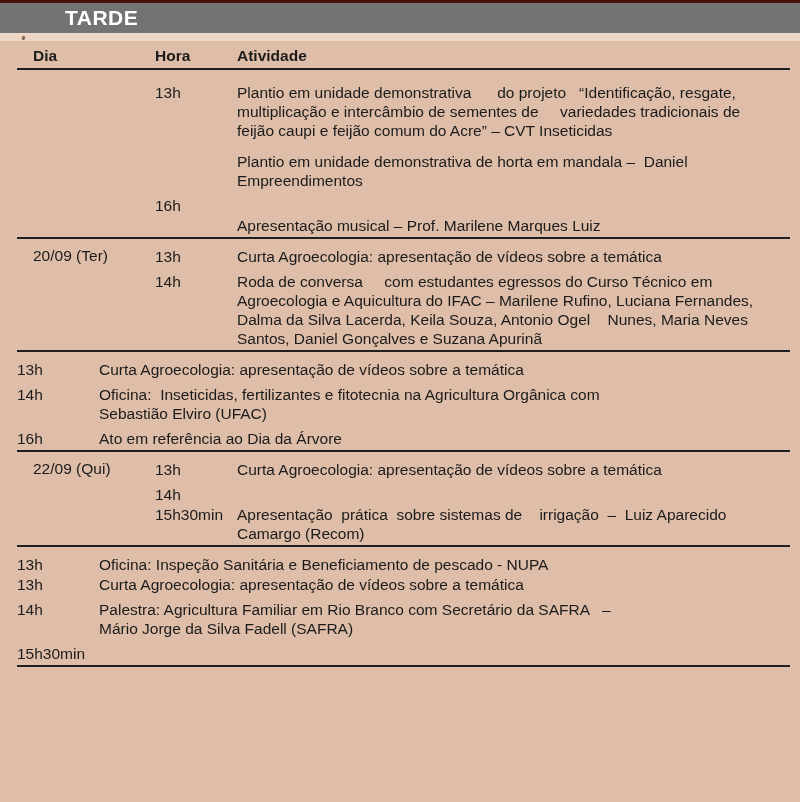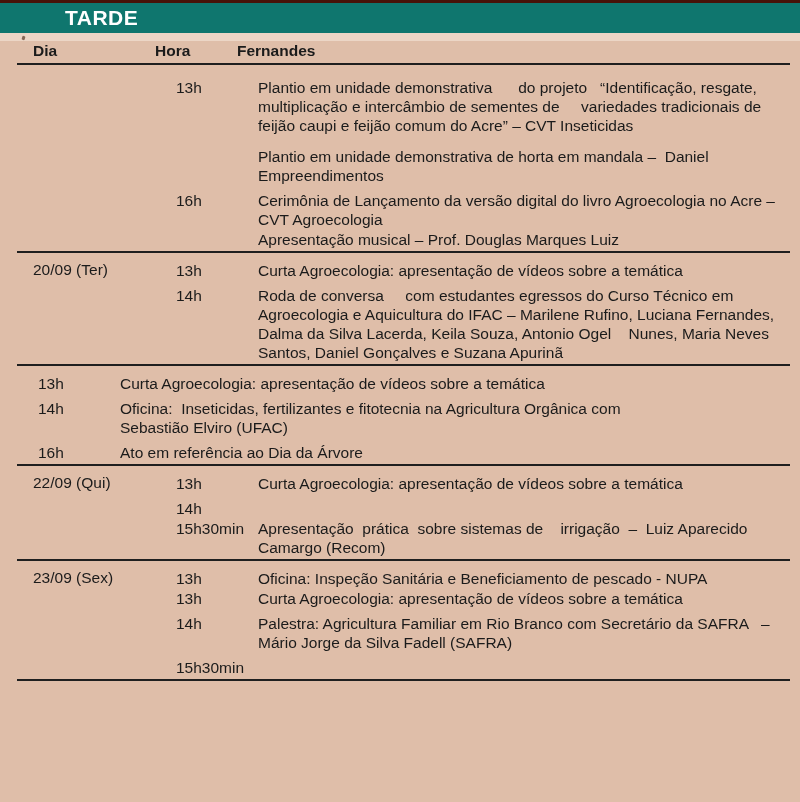--- a/index.html
+++ b/index.html
@@ -5,21 +5,21 @@
   html,body{margin:0;padding:0;}
   body{
     width:800px;height:802px;overflow:hidden;
     background:#dfbea9;
     font-family:"Liberation Sans","DejaVu Sans",sans-serif;
     color:#1b1b1b;
     position:relative;
   }
   .top-bar{
     height:30px;
-    background:#0f766e;
+    background:#737373;
     border-top:3px solid #471208;
     box-sizing:content-box;
   }
   .top-bar .title{
     color:#ffffff;
     font-weight:bold;
     font-size:21px;
     line-height:30px;
     margin-left:65px;
     letter-spacing:0.5px;
@@ -32,35 +32,36 @@
     opacity:.8;
   }
   .tbl{
     margin-left:17px;
     width:773px;
     font-size:15.5px;
     line-height:19px;
   }
   .hdr-row{
     display:flex;
+    padding-top:5px;
     padding-bottom:3px;
     border-bottom:2px solid #1f1f1f;
     font-weight:bold;
   }
   .col-day{width:138px;padding-left:16px;box-sizing:border-box;flex-shrink:0;}
   .col-time{width:82px;flex-shrink:0;}
   .col-act{flex:1;}
   .group{
     display:flex;
     padding:7px 0 2px 0;
     border-bottom:2px solid #1f1f1f;
   }
   .gday{width:138px;padding-left:16px;box-sizing:border-box;flex-shrink:0;}
   .gentries{flex:1;}
-  .entry{display:flex;margin-left:21px;}
+  .entry{display:flex;}
   .entry.g0{margin-top:1px;}
   .entry.g1{margin-top:6px;}
   .entry.g2{margin-top:12px;}
   .etime{width:82px;flex-shrink:0;}
   .etext{
     flex:1;
     max-width:522px;
     white-space:pre-wrap;
     overflow:hidden;
   }
@@ -71,45 +72,43 @@
 <div class="top-bar">
   <div class="title">TARDE</div>
 </div>
 <div class="band"></div>
 <div class="stray"></div>
 
 <div class="tbl">
   <div class="hdr-row">
     <div class="col-day">Dia</div>
     <div class="col-time">Hora</div>
-    <div class="col-act">Fernandes</div>
+    <div class="col-act">Atividade</div>
   </div>
   <div>
       <div class="group">
         <div class="gday"></div>
         <div class="gentries">
           <div class="entry g1">
             <div class="etime">13h</div>
             <div class="etext">Plantio em unidade demonstrativa      do projeto   “Identificação, resgate,
 multiplicação e intercâmbio de sementes de     variedades tradicionais de
 feijão caupi e feijão comum do Acre” – CVT Inseticidas</div>
           </div>
           <div class="entry g2">
             <div class="etime"></div>
             <div class="etext">Plantio em unidade demonstrativa de horta em mandala –  Daniel
 Empreendimentos</div>
           </div>
           <div class="entry g1">
             <div class="etime">16h</div>
-            <div class="etext">Cerimônia de Lançamento da versão digital do livro Agroecologia no Acre –
-CVT Agroecologia</div>
           </div>
           <div class="entry g0">
             <div class="etime"></div>
-            <div class="etext">Apresentação musical – Prof. Douglas Marques Luiz</div>
+            <div class="etext">Apresentação musical – Prof. Marilene Marques Luiz</div>
           </div>
         </div>
       </div>
       <div class="group">
         <div class="gday">20/09 (Ter)</div>
         <div class="gentries">
           <div class="entry g0">
             <div class="etime">13h</div>
             <div class="etext">Curta Agroecologia: apresentação de vídeos sobre a temática</div>
           </div>
@@ -150,21 +149,20 @@
             <div class="etime">14h</div>
           </div>
           <div class="entry g0">
             <div class="etime">15h30min</div>
             <div class="etext">Apresentação  prática  sobre sistemas de    irrigação  –  Luiz Aparecido
 Camargo (Recom)</div>
           </div>
         </div>
       </div>
       <div class="group">
-        <div class="gday">23/09 (Sex)</div>
         <div class="gentries">
           <div class="entry g0">
             <div class="etime">13h</div>
             <div class="etext">Oficina: Inspeção Sanitária e Beneficiamento de pescado - NUPA</div>
           </div>
           <div class="entry g0">
             <div class="etime">13h</div>
             <div class="etext">Curta Agroecologia: apresentação de vídeos sobre a temática</div>
           </div>
           <div class="entry g1">

